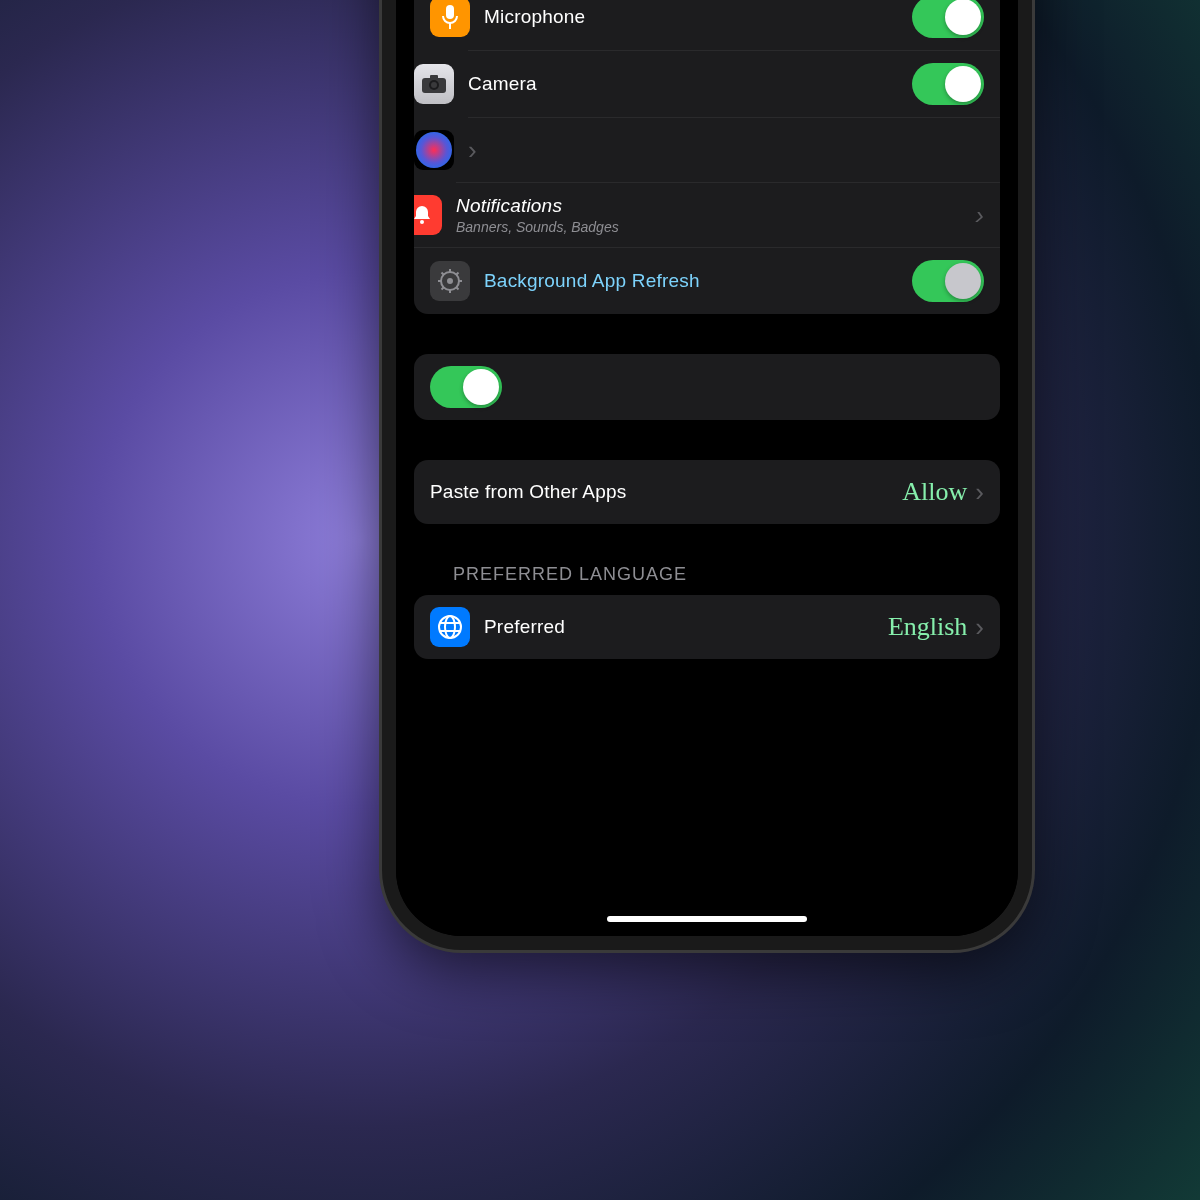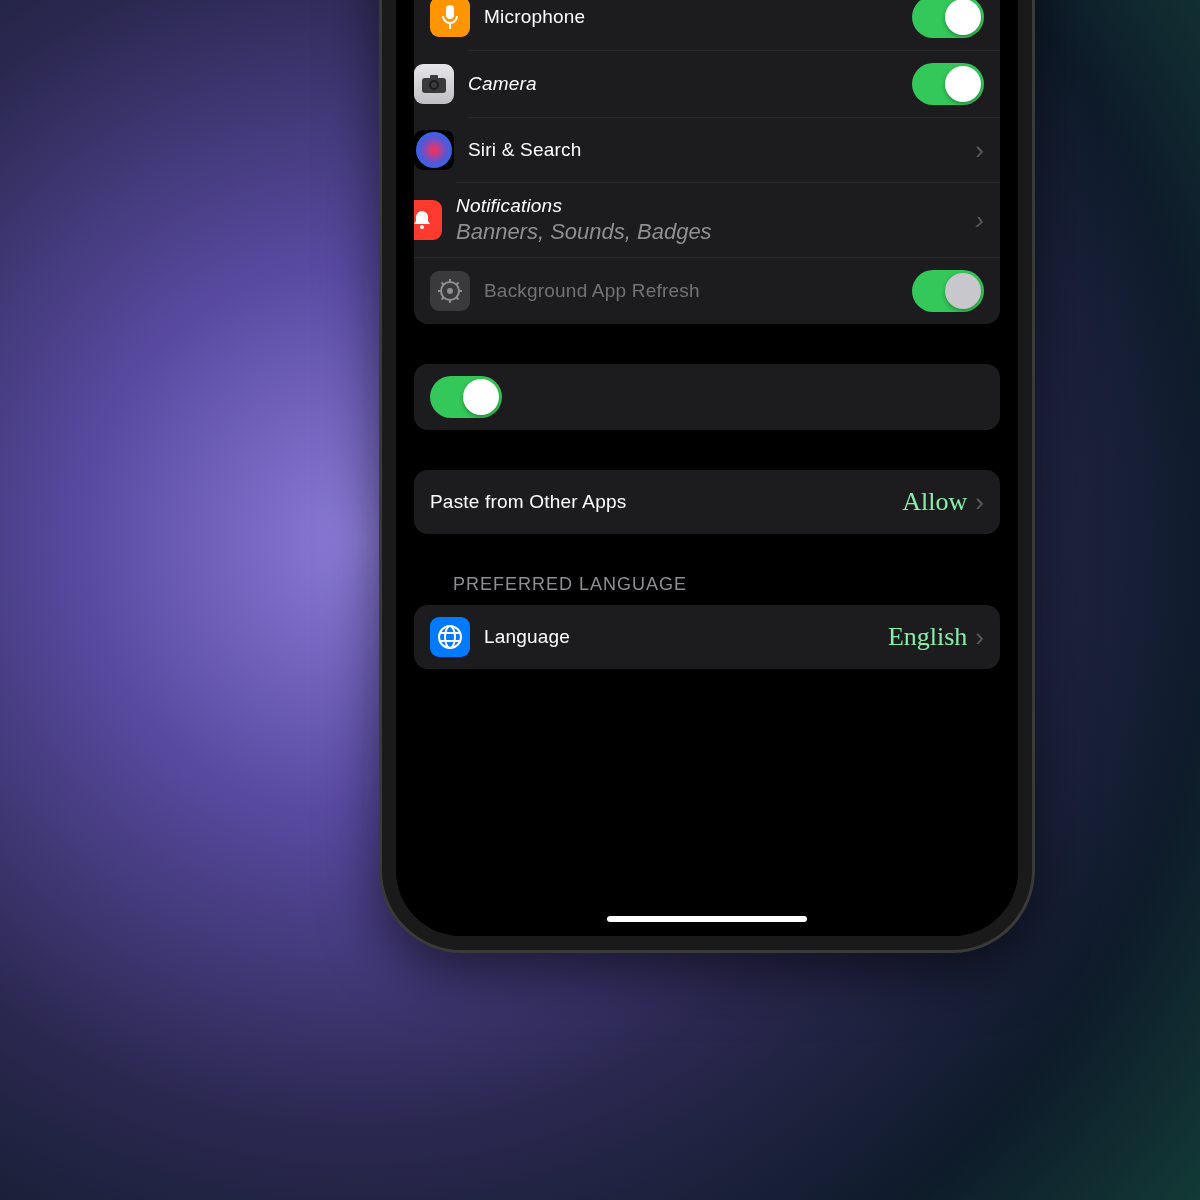--- a/index.html
+++ b/index.html
@@ -46,22 +46,22 @@
   .row:first-child { border-top: none; }
   .icon {
     width: 40px; height: 40px;
     border-radius: 9px;
     display: flex; align-items: center; justify-content: center;
     flex: 0 0 40px;
     margin-right: 14px;
   }
   .label-col { flex: 1; display: flex; flex-direction: column; justify-content: center; }
   .label { color: #fff; font-size: 19px; font-weight: 400; letter-spacing: 0.2px; }
-  .sublabel { color: #8e8e93; font-size: 22px; margin-top: 2px; }
-  .disabled .label { color: #737373; }
+  .sublabel { color: #8e8e93; font-size: 14px; margin-top: 2px; }
+  .disabled .label { color: #7dd3fc; }
   .value { color: #86efac; font-size: 26px; margin-right: 8px; font-family: Liberation Serif, serif; }
   .chevron { color: #5a5a5e; font-size: 26px; font-weight: 300; }
   .header {
     color: #8e8e93;
     font-size: 18px;
     letter-spacing: 1px;
     margin: 0 36px 10px 57px;
     text-transform: uppercase;
   }
   .toggle {
@@ -110,43 +110,40 @@
             </svg>
         </div>
         <div class="label-col">
           <span class="label">Microphone</span>
         </div>
         <div class="toggle on">
             <div class="knob"></div>
           </div>
       </div>
 
-      <div class="row" style="border-top:1px solid #2a2a2c; margin-left:54px; padding-left:0;font-style:italic;">
+      <div class="row" style="border-top:1px solid #2a2a2c; margin-left:54px; padding-left:0;">
         <div class="icon ic-cam" style="margin-left:-54px;">
           <svg width="26" height="20" viewBox="0 0 26 20">
               <rect x="1" y="4" width="24" height="15" rx="3" fill="#3a3a3c"></rect>
               <rect x="9" y="1" width="8" height="5" rx="1" fill="#3a3a3c"></rect>
               <circle cx="13" cy="11" r="5" fill="#1c1c1e"></circle>
               <circle cx="13" cy="11" r="3" fill="#3a3a3c"></circle>
             </svg>
         </div>
         <div class="label-col">
           <span class="label">Camera</span>
         </div>
         <div class="toggle on">
             <div class="knob"></div>
           </div>
       </div>
 
       <div class="row" style="border-top:1px solid #2a2a2c; margin-left:54px; padding-left:0;">
         <div class="icon" style="margin-left:-54px; background:#000;">
           <div class="ic-siri" style="width:36px;height:36px;border-radius:50%;"></div>
-        </div>
-        <div class="label-col">
-          <span class="label">Siri &amp; Search</span>
         </div>
         <span class="chevron">›</span>
       </div>
 
       <div class="row" style="border-top:1px solid #2a2a2c; margin-left:42px; padding-left:0;font-style:italic;">
         <div class="icon ic-notif" style="margin-left:-54px;">
           <svg width="24" height="24" viewBox="0 0 24 24">
               <path d="M12 3a6 6 0 0 0-6 6v4l-2 3h16l-2-3V9a6 6 0 0 0-6-6z" fill="#fff"></path>
               <circle cx="12" cy="19" r="2" fill="#fff"></circle>
             </svg>
@@ -208,21 +205,21 @@
       <div class="row">
         <div class="icon ic-lang">
           <svg width="26" height="26" viewBox="0 0 26 26">
               <circle cx="13" cy="13" r="11" fill="none" stroke="#fff" stroke-width="2"></circle>
               <ellipse cx="13" cy="13" rx="5" ry="11" fill="none" stroke="#fff" stroke-width="2"></ellipse>
               <line x1="2" y1="9" x2="24" y2="9" stroke="#fff" stroke-width="2"></line>
               <line x1="2" y1="17" x2="24" y2="17" stroke="#fff" stroke-width="2"></line>
             </svg>
         </div>
         <div class="label-col">
-          <span class="label">Language</span>
+          <span class="label">Preferred</span>
         </div>
         <span class="value">English</span>
         <span class="chevron">›</span>
       </div>
     </div>
 
     <div class="home-bar"></div>
   </div>
 </div>
 

